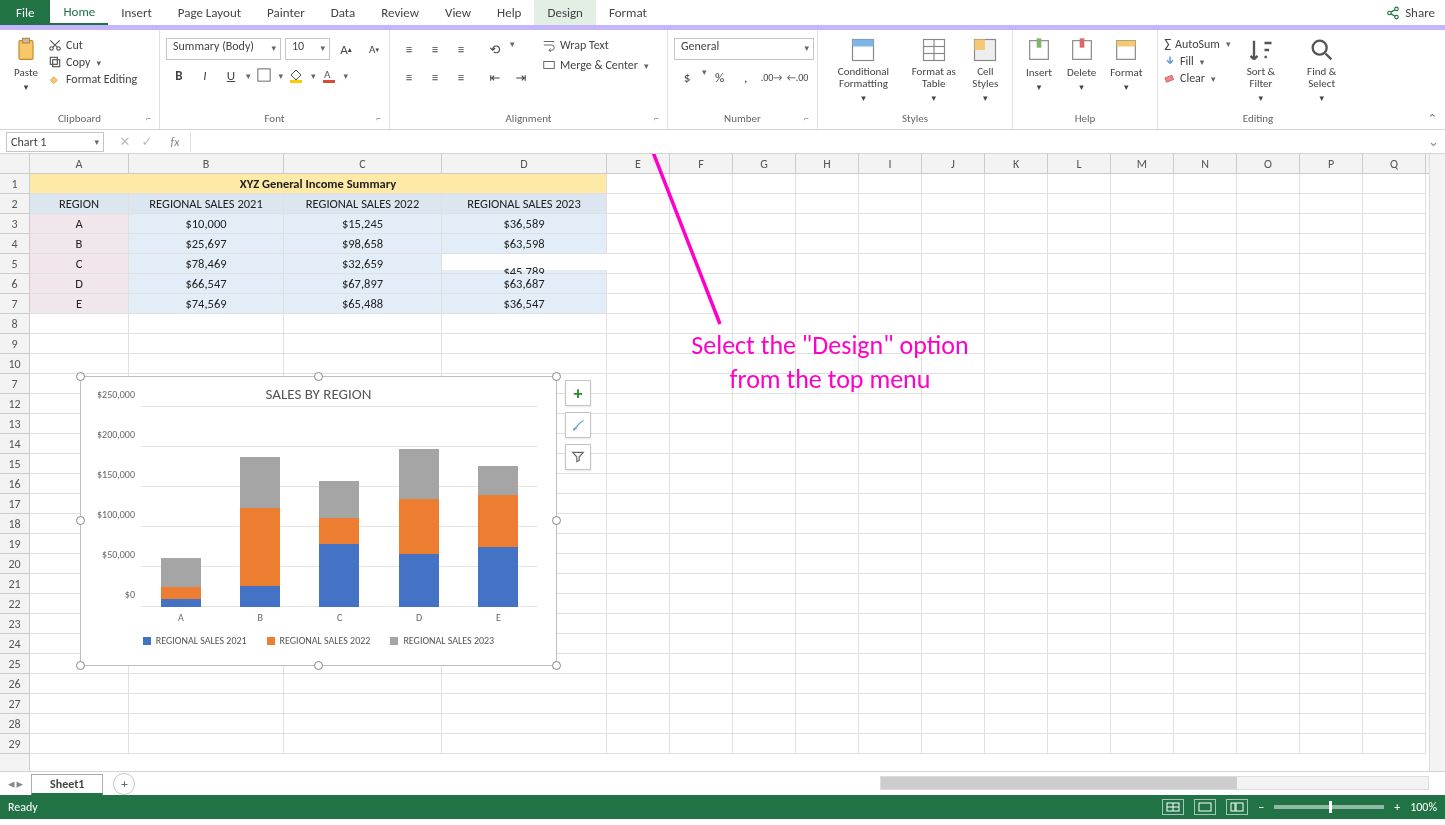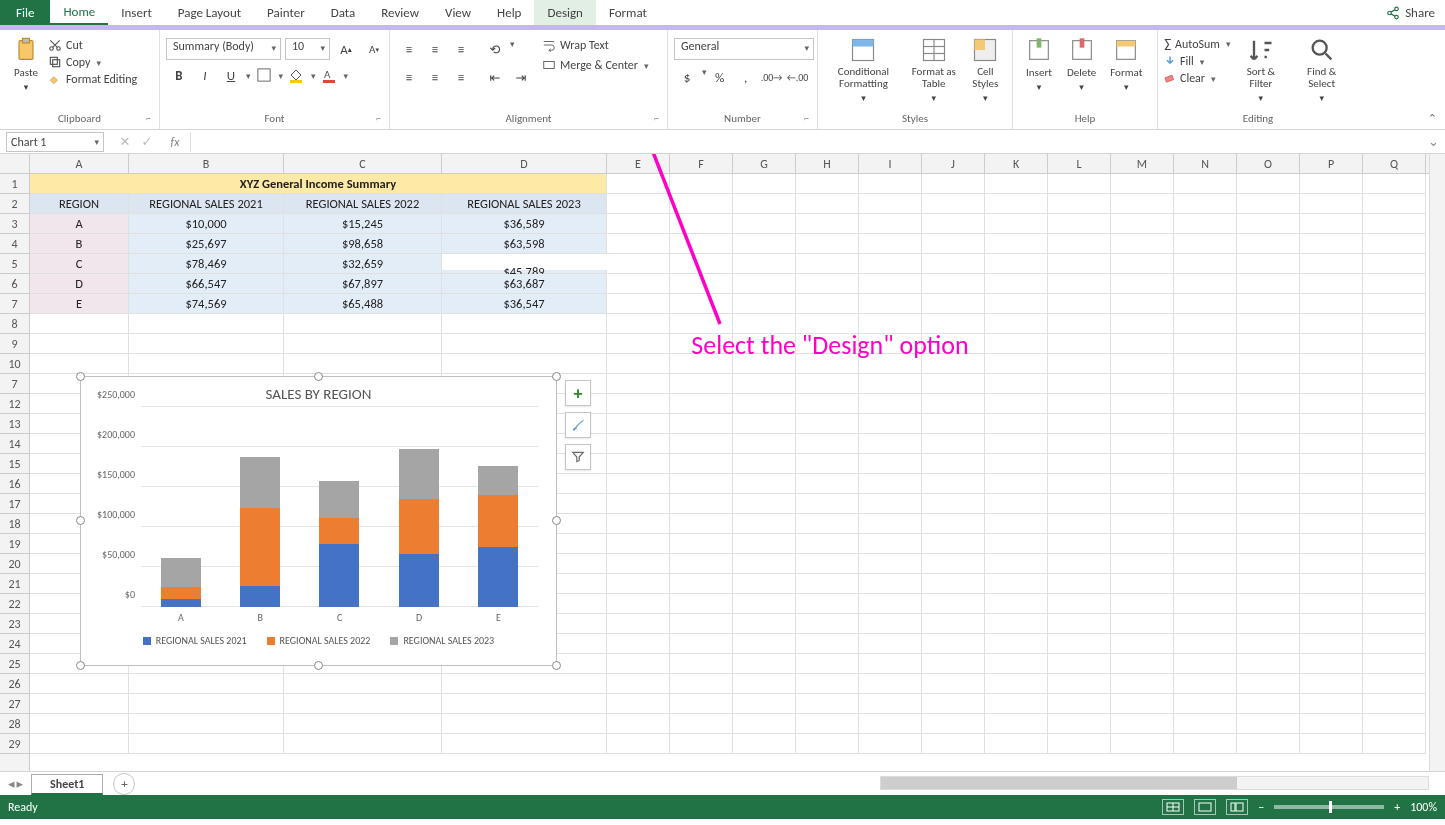--- a/index.html
+++ b/index.html
@@ -1083,20 +1083,21 @@
   <svg class="annotation-arrow" style="left:580px;top:-130px" width="160" height="320">
     <defs>
         <marker id="arrowhead" markerWidth="8" markerHeight="8" refX="6" refY="3" orient="auto">
           <polygon points="0 0, 7 3, 0 6" fill="#ff00c8"></polygon>
         </marker>
       </defs>
     <line x1="140" y1="300" x2="25" y2="5" stroke="#ff00c8" stroke-width="3.5" marker-end="url(#arrowhead)"></line>
   </svg>
   <div class="annotation-text" style="left:640px;top:175px;width:380px">
     <div>Select the "Design" option</div>
+    <div>from the top menu</div>
   </div>
 </div>
 
 <div class="sheettabs">
   <div class="nav-arrows">
       <span>◂</span>
       <span>▸</span>
     </div>
   <div class="sheet-tab active">Sheet1</div>
   <div class="add-sheet">+</div>

